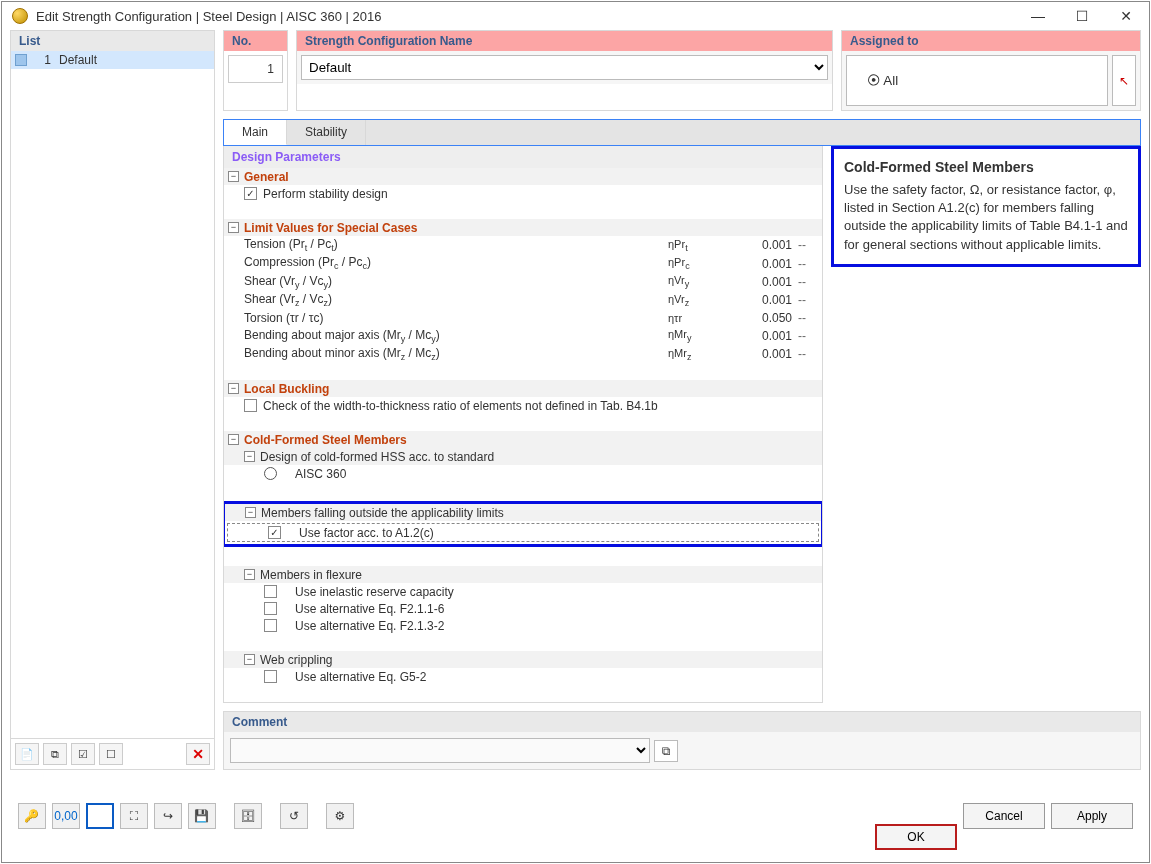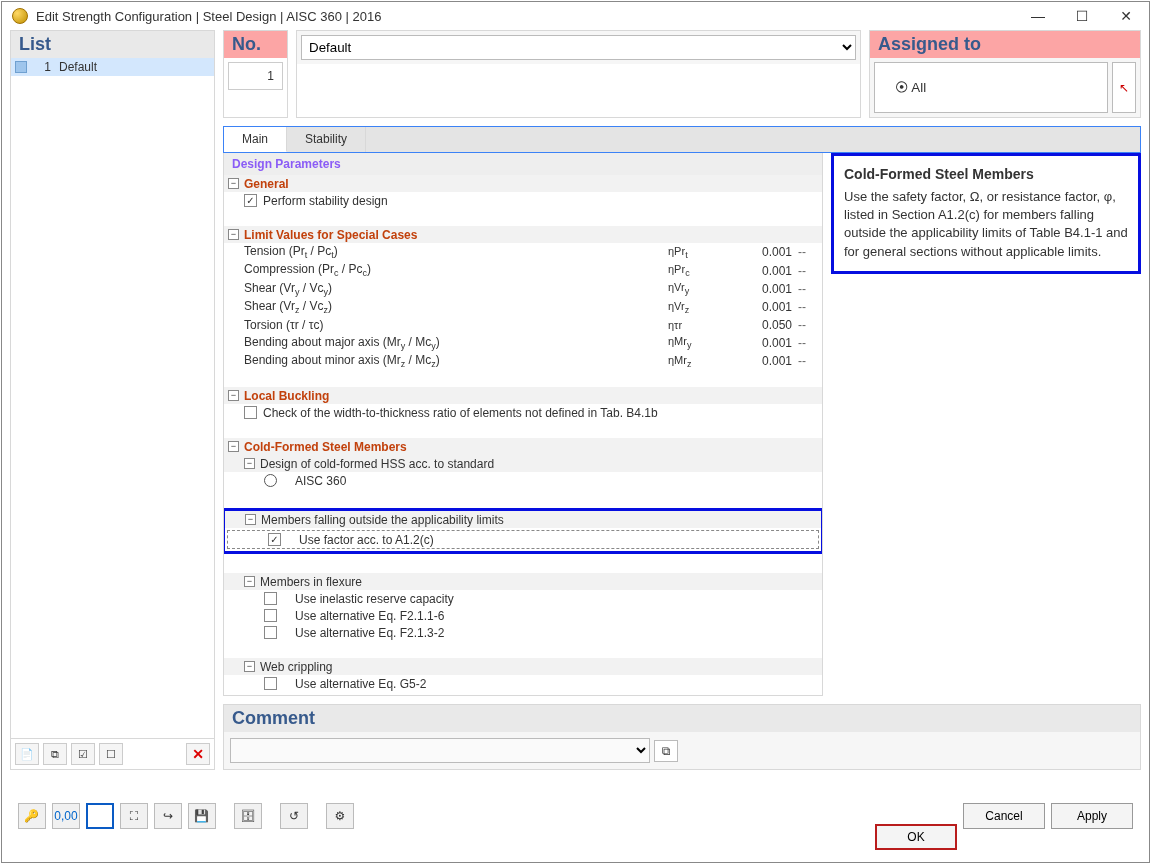--- a/index.html
+++ b/index.html
@@ -6,39 +6,39 @@
 body { font-family: "Segoe UI", Tahoma, sans-serif; font-size: 12px; background: #fff; color: #333; }
 .window { border: 1px solid #888; width: 1149px; height: 862px; margin: 1px; display: flex; flex-direction: column; background:#fff; }
 .titlebar { display: flex; align-items: center; padding: 6px 10px; background: #fff; }
 .titlebar .icon { width: 16px; height: 16px; margin-right: 8px; background: radial-gradient(circle at 30% 30%, #ffd966, #c09000); border-radius: 50%; border:1px solid #a07000;}
 .titlebar .title { flex: 1; font-size: 13px; }
 .win-controls { display: flex; gap: 18px; align-items:center; }
 .win-controls span { width: 26px; text-align: center; font-size: 14px; cursor: default; }
 .content-area { flex: 1; padding: 0 8px 6px 8px; display: flex; flex-direction: column; gap: 6px; min-height:0;}
 .top-row { display: flex; gap: 8px; min-height:0; flex:1;}
 .left-panel { width: 205px; display: flex; flex-direction: column; border:1px solid #d8d8d8;}
-.panel-header { background: #e9e9e9; padding: 3px 8px; font-weight: bold; color: #375a8c; font-size:18px;}
+.panel-header { background: #e9e9e9; padding: 3px 8px; font-weight: bold; color: #375a8c; font-size:12px;}
 .list-body { flex:1; background:#fff; }
 .list-item { display:flex; align-items:center; background:#d3e7fd; padding:2px 4px; }
 .list-item .sq { width:12px; height:12px; background:#9ec5ec; border:1px solid #6fa0d0; margin-right:6px;}
 .list-item .num { width: 18px; text-align:right; margin-right: 8px;}
 .left-toolbar { display:flex; gap:4px; padding:4px; border-top:1px solid #d8d8d8; align-items:center;}
 .left-toolbar .btn { width:24px; height:22px; border:1px solid #ccc; background:#f5f5f5; display:flex; align-items:center; justify-content:center; font-size:11px;}
 .left-toolbar .spacer { flex:1; }
 .left-toolbar .del { color:#d00; font-weight:bold; font-size:14px;}
 .right-panel { flex:1; display:flex; flex-direction:column; min-width:0;}
 .header-boxes { display:flex; gap:8px; }
 .box { border:1px solid #d8d8d8; }
 .box .panel-header { background:#fca5a5; }
 .box .body { padding:4px; background:#f6f6f6;}
 .no-box { width:65px;}
 .no-box .body { text-align:right; padding:6px 8px; background:#fff; border:1px solid #ccc; margin:4px;}
 .name-box { flex:1; }
 .name-box .body select { width:100%; padding:3px; border:1px solid #bbb; background:#fff;}
-.assigned-box { width:272px;}
+.assigned-box { width:300px;}
 .assigned-box .body { display:flex; gap:4px;}
 .assigned-box .body input { flex:1; border:1px solid #bbb; padding:17px; background:#fff;}
 .assigned-box .body .pick { width:24px; border:1px solid #bbb; background:#fff; display:flex; align-items:center; justify-content:center;}
 .tabs-row { display:flex; background:#e4e4e4; border:1px solid #3b82f6; margin-top:8px;}
 .tab { padding:5px 18px; border-right:1px solid #d8d8d8; color:#333;}
 .tab.active { background:#fff; font-weight:normal; border-bottom:1px solid #fff;}
 .main-split { display:flex; gap:8px; flex:1; min-height:0;}
 .params-col { flex:1; border:1px solid #d8d8d8; border-top:none; background:#fff; overflow:auto;}
 .info-col { width:310px; }
 .info-card { border:3px solid #060ee0; padding:10px; background:#fff;}
@@ -110,20 +110,21 @@
         </div>
       </div>
 
       <div class="right-panel">
         <div class="header-boxes">
           <div class="box no-box">
             <div class="panel-header">No.</div>
             <div class="body">1</div>
           </div>
           <div class="box name-box">
+            <div class="panel-header">Strength Configuration Name</div>
             <div class="body"><select><option>Default</option></select></div>
           </div>
           <div class="box assigned-box">
             <div class="panel-header">Assigned to</div>
             <div class="body">
               <input style="padding-left: 20px; color: rgb(51, 51, 51);" value="⦿ All">
               <span style="position:absolute;"></span>
               <div class="pick">
                   <span class="red-dots">↖</span>
                 </div>

